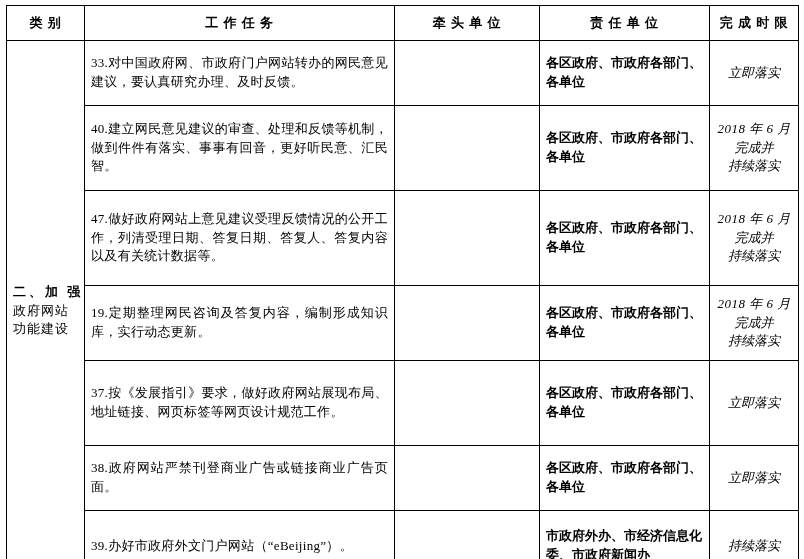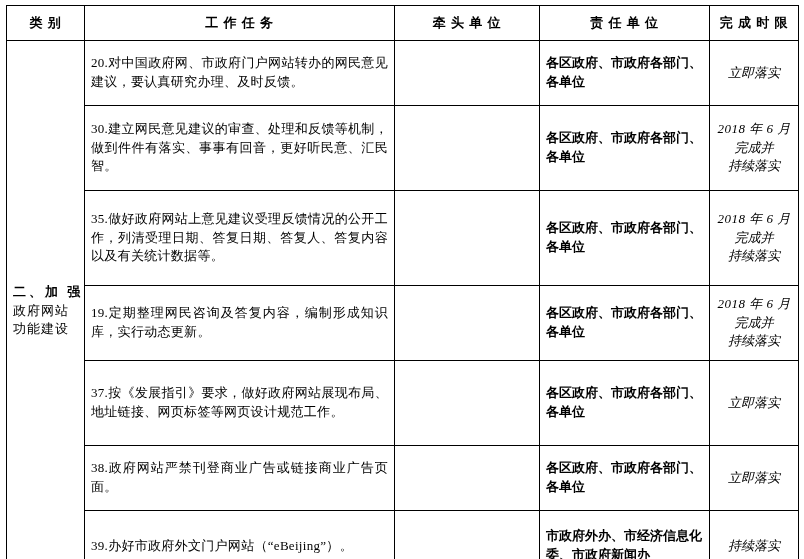--- a/index.html
+++ b/index.html
@@ -110,39 +110,39 @@
         <th>完 成 时 限</th>
       </tr>
     </thead>
     <tbody>
       <tr class="row-33">
         <td class="cat-cell" rowspan="7">
           <span class="cat-line spaced">二、加 强</span>
           <span class="cat-line">政府网站</span>
           <span class="cat-line">功能建设</span>
         </td>
-        <td class="task-cell">20.对中国政府网、市政府门户网站转办的网民意见建议，要认真研究办理、及时反馈。</td>
+        <td class="task-cell">33.对中国政府网、市政府门户网站转办的网民意见建议，要认真研究办理、及时反馈。</td>
         <td class="lead-cell"></td>
         <td class="resp-cell">各区政府、市政府各部门、各单位</td>
         <td class="dead-cell">
           <span class="dl-line">立即落实</span>
         </td>
       </tr>
       <tr class="row-34">
-        <td class="task-cell">30.建立网民意见建议的审查、处理和反馈等机制，做到件件有落实、事事有回音，更好听民意、汇民智。</td>
+        <td class="task-cell">40.建立网民意见建议的审查、处理和反馈等机制，做到件件有落实、事事有回音，更好听民意、汇民智。</td>
         <td class="lead-cell"></td>
         <td class="resp-cell">各区政府、市政府各部门、各单位</td>
         <td class="dead-cell multi">
           <span class="dl-line">2018 年 6 月</span>
           <span class="dl-line">完成并</span>
           <span class="dl-line">持续落实</span>
         </td>
       </tr>
       <tr class="row-35">
-        <td class="task-cell">35.做好政府网站上意见建议受理反馈情况的公开工作，列清受理日期、答复日期、答复人、答复内容以及有关统计数据等。</td>
+        <td class="task-cell">47.做好政府网站上意见建议受理反馈情况的公开工作，列清受理日期、答复日期、答复人、答复内容以及有关统计数据等。</td>
         <td class="lead-cell"></td>
         <td class="resp-cell">各区政府、市政府各部门、各单位</td>
         <td class="dead-cell multi">
           <span class="dl-line">2018 年 6 月</span>
           <span class="dl-line">完成并</span>
           <span class="dl-line">持续落实</span>
         </td>
       </tr>
       <tr class="row-36">
         <td class="task-cell">19.定期整理网民咨询及答复内容，编制形成知识库，实行动态更新。</td>

